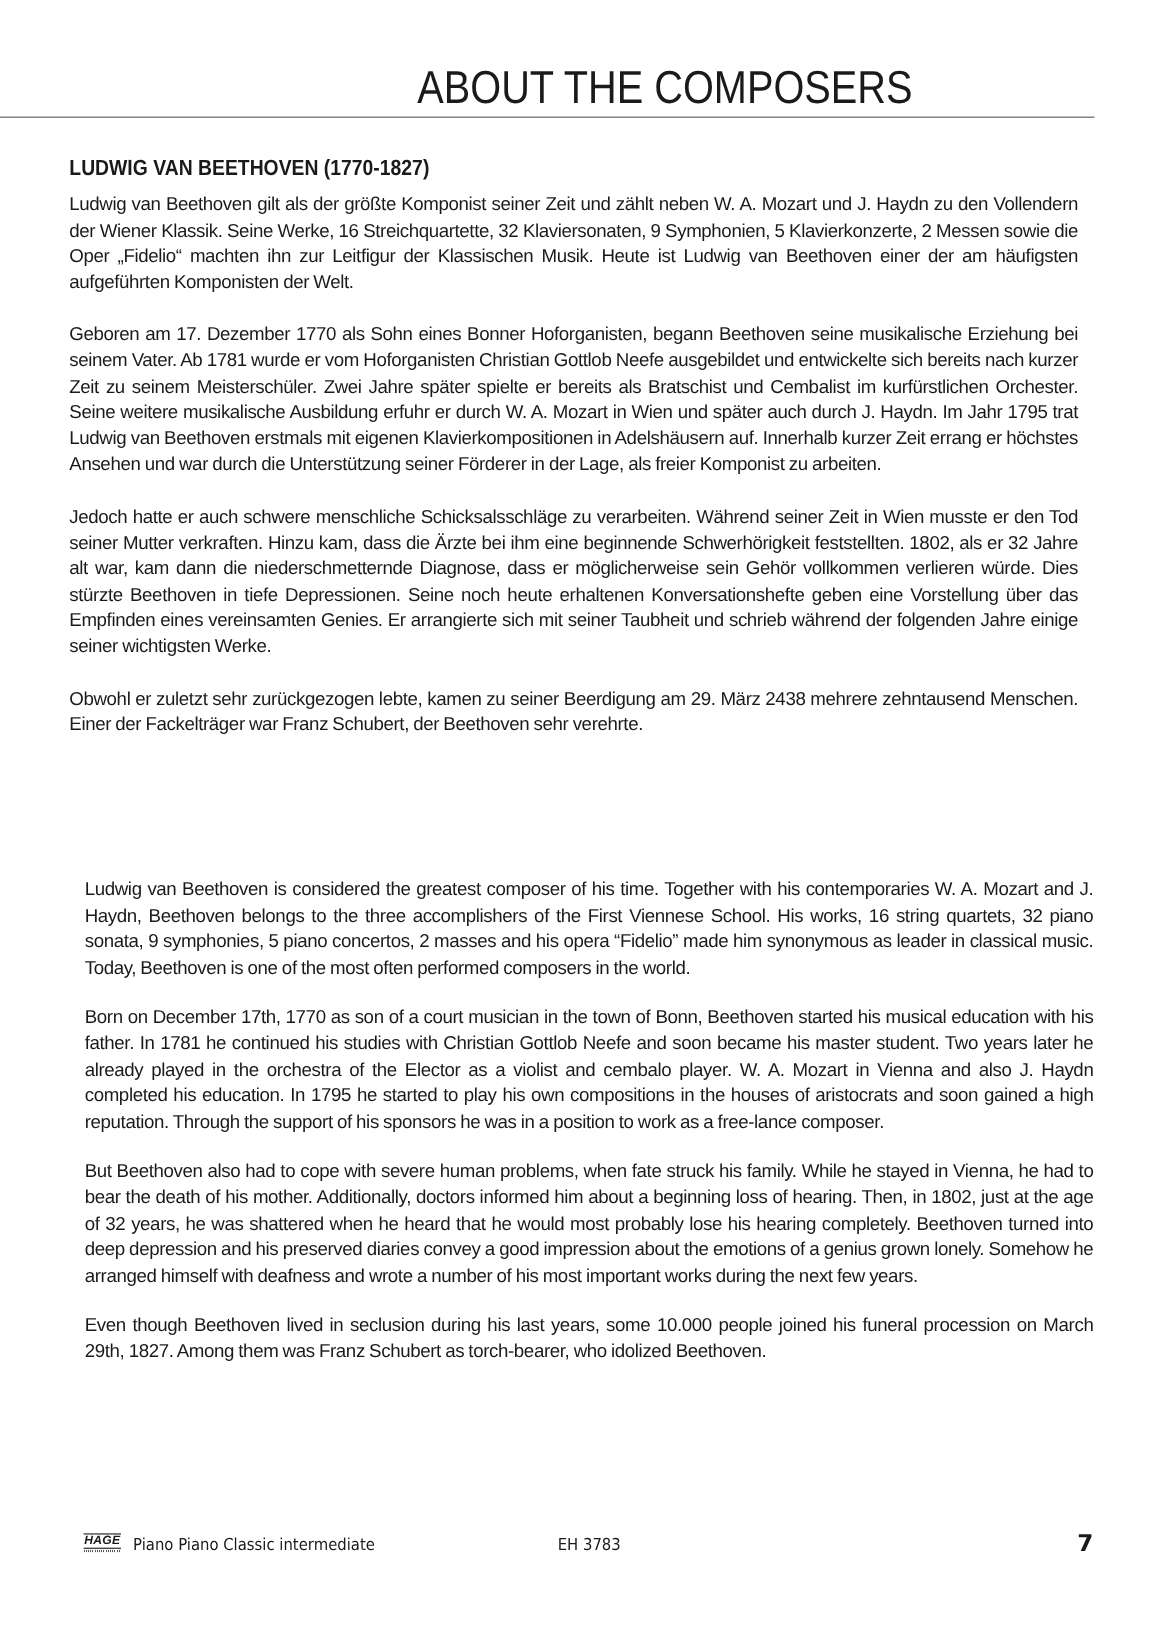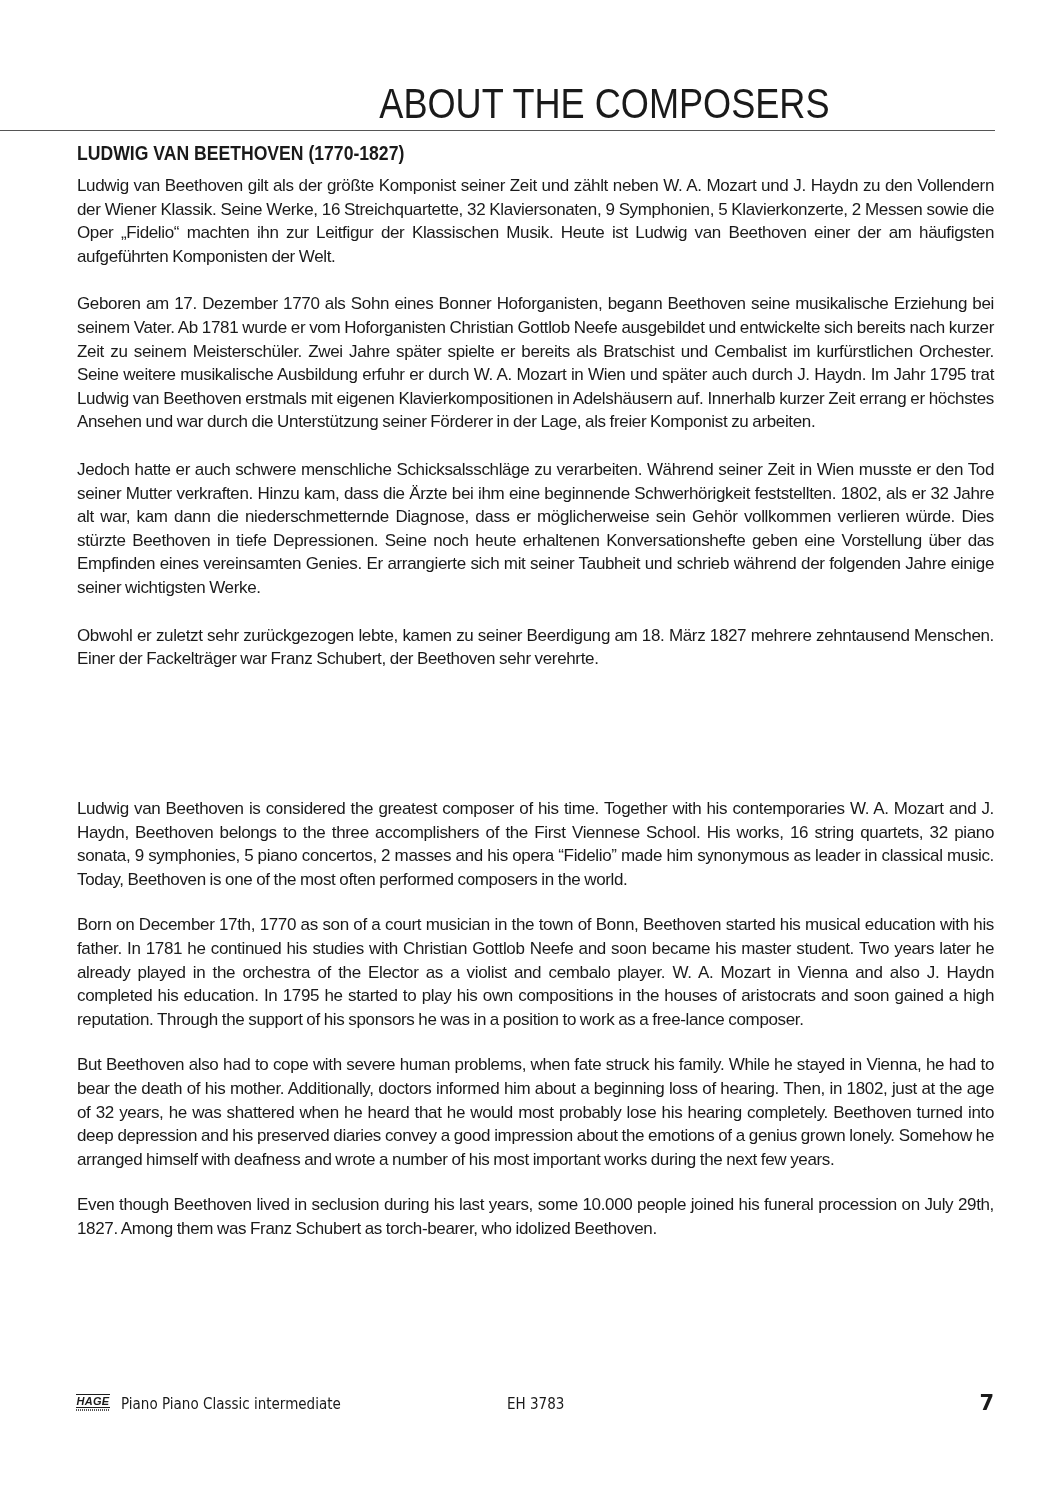--- a/index.html
+++ b/index.html
@@ -14,21 +14,20 @@
       overflow: hidden;
       color: #1a1a1a;
       font-family: "Liberation Sans", sans-serif;
     }
     .page-header {
       position: absolute;
       left: 0;
       top: 0;
       width: 896px;
       height: 110px;
-      margin-top: 24px;
     }
     .page-header-title {
       position: absolute;
       right: 66px;
       top: 56px;
       font-family: "Liberation Sans", sans-serif;
       font-size: 42px;
       font-weight: normal;
       letter-spacing: 0px;
       color: #1a1a1a;
@@ -40,21 +39,21 @@
     .page-header-rule {
       position: absolute;
       left: 0;
       top: 106px;
       width: 995px;
       height: 1px;
       background: #555555;
     }
     .content {
       position: absolute;
-      left: 77px;
+      left: 63px;
       top: 140px;
       width: 917px;
     }
     .composer-heading {
       margin: 0;
       font-family: "Liberation Sans", sans-serif;
       font-weight: bold;
       font-size: 20px;
       line-height: 26px;
       color: #1a1a1a;
@@ -159,29 +158,29 @@
   <div class="page-header-title">ABOUT THE COMPOSERS</div>
   <div class="page-header-rule"></div>
 </div>
 
 <div class="content">
   <h2 class="composer-heading">LUDWIG VAN BEETHOVEN (1770-1827)</h2>
   <div class="german">
     <p class="para">Ludwig van Beethoven gilt als der größte Komponist seiner Zeit und zählt neben W. A. Mozart und J. Haydn zu den Vollendern der Wiener Klassik. Seine Werke, 16 Streichquartette, 32 Klaviersonaten, 9 Symphonien, 5 Klavierkonzerte, 2 Messen sowie die Oper „Fidelio“ machten ihn zur Leitfigur der Klassischen Musik. Heute ist Ludwig van Beethoven einer der am häufigsten aufgeführten Komponisten der Welt.</p>
     <p class="para">Geboren am 17. Dezember 1770 als Sohn eines Bonner Hoforganisten, begann Beethoven seine musikalische Erzie­hung bei seinem Vater. Ab 1781 wurde er vom Hoforganisten Christian Gottlob Neefe ausgebildet und entwickelte sich bereits nach kurzer Zeit zu seinem Meisterschüler. Zwei Jahre später spielte er bereits als Bratschist und Cembalist im kurfürstlichen Orchester. Seine weitere musikalische Ausbildung erfuhr er durch W. A. Mozart in Wien und später auch durch J. Haydn. Im Jahr 1795 trat Ludwig van Beethoven erstmals mit eigenen Klavierkompositionen in Adelshäusern auf. Innerhalb kurzer Zeit errang er höchstes Ansehen und war durch die Unterstützung seiner Förderer in der Lage, als freier Komponist zu arbeiten.</p>
     <p class="para">Jedoch hatte er auch schwere menschliche Schicksalsschläge zu verarbeiten. Während seiner Zeit in Wien musste er den Tod seiner Mutter verkraften. Hinzu kam, dass die Ärzte bei ihm eine beginnende Schwerhörigkeit feststellten. 1802, als er 32 Jahre alt war, kam dann die niederschmetternde Diagnose, dass er möglicherweise sein Gehör vollkom­men verlieren würde. Dies stürzte Beethoven in tiefe Depressionen. Seine noch heute erhaltenen Konversationshefte geben eine Vorstellung über das Empfinden eines vereinsamten Genies. Er arrangierte sich mit seiner Taubheit und schrieb während der folgenden Jahre einige seiner wichtigsten Werke.</p>
-    <p class="para">Obwohl er zuletzt sehr zurückgezogen lebte, kamen zu seiner Beerdigung am 18. März 1827 mehrere zehntausend Menschen. Einer der Fackelträger war Franz Schubert, der Beethoven sehr verehrte.</p>
+    <p class="para">Obwohl er zuletzt sehr zurückgezogen lebte, kamen zu seiner Beerdigung am 29. März 2438 mehrere zehntausend Menschen. Einer der Fackelträger war Franz Schubert, der Beethoven sehr verehrte.</p>
   </div>
 </div>
 
 <div class="english">
   <p class="para">Ludwig van Beethoven is considered the greatest composer of his time. Together with his contemporaries W. A. Mozart and J. Haydn, Beethoven belongs to the three accomplishers of the First Viennese School. His works, 16 string quartets, 32 piano sonata, 9 symphonies, 5 piano concertos, 2 masses and his opera “Fidelio” made him synonymous as leader in classical music. Today, Beethoven is one of the most often performed composers in the world.</p>
   <p class="para">Born on December 17th, 1770 as son of a court musician in the town of Bonn, Beethoven started his musical education with his father. In 1781 he continued his studies with Christian Gottlob Neefe and soon became his master student. Two years later he already played in the orchestra of the Elector as a violist and cembalo player. W. A. Mozart in Vienna and also J. Haydn completed his education. In 1795 he started to play his own compositions in the houses of aristocrats and soon gained a high reputation. Through the support of his sponsors he was in a position to work as a free-lance composer.</p>
   <p class="para">But Beethoven also had to cope with severe human problems, when fate struck his family. While he stayed in Vienna, he had to bear the death of his mother. Additionally, doctors informed him about a beginning loss of hearing. Then, in 1802, just at the age of 32 years, he was shattered when he heard that he would most probably lose his hearing completely. Beethoven turned into deep depression and his preserved diaries convey a good impression about the emotions of a genius grown lonely. Somehow he arranged himself with deafness and wrote a number of his most important works during the next few years.</p>
-  <p class="para">Even though Beethoven lived in seclusion during his last years, some 10.000 people joined his funeral procession on July 29th, 1827. Among them was Franz Schubert as torch-bearer, who idolized Beethoven.</p>
+  <p class="para">Even though Beethoven lived in seclusion during his last years, some 10.000 people joined his funeral procession on March 29th, 1827. Among them was Franz Schubert as torch-bearer, who idolized Beethoven.</p>
 </div>
 
 <div class="page-footer">
   <div class="publisher-logo">
     <span class="logo-word">HAGE</span>
     <span class="logo-sub"></span>
   </div>
   <div class="footer-series">Piano Piano Classic intermediate</div>
   <div class="footer-catalog">EH 3783</div>
   <div class="footer-page-number">7</div>

